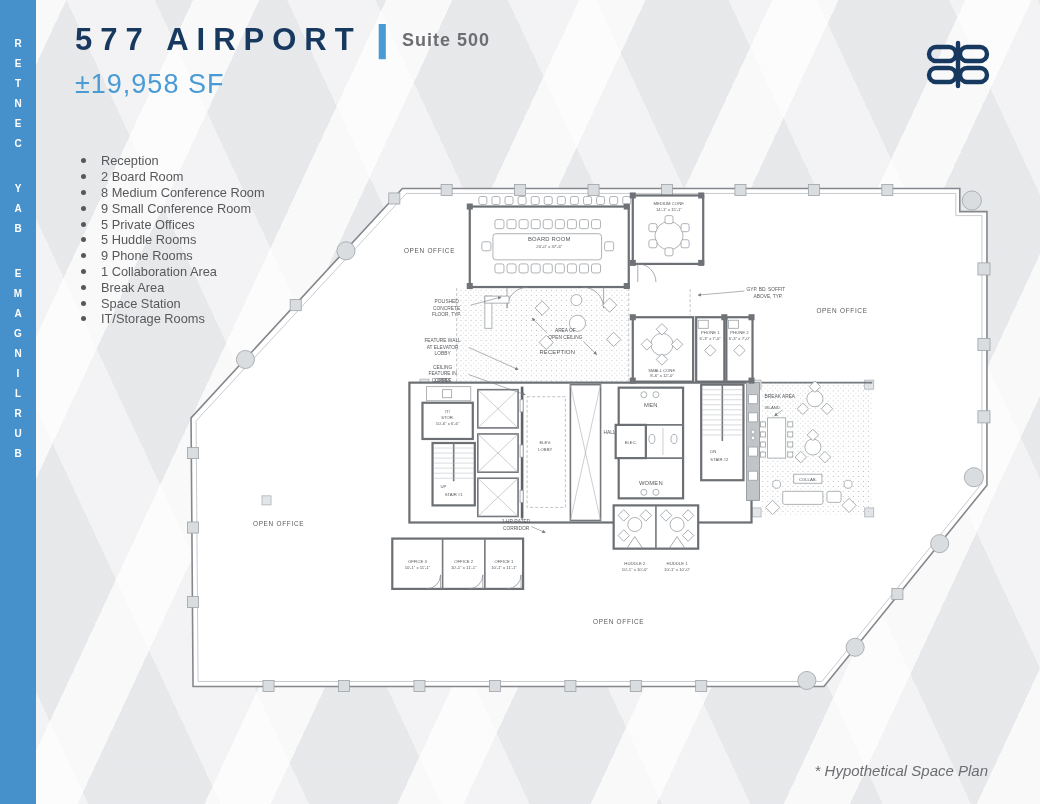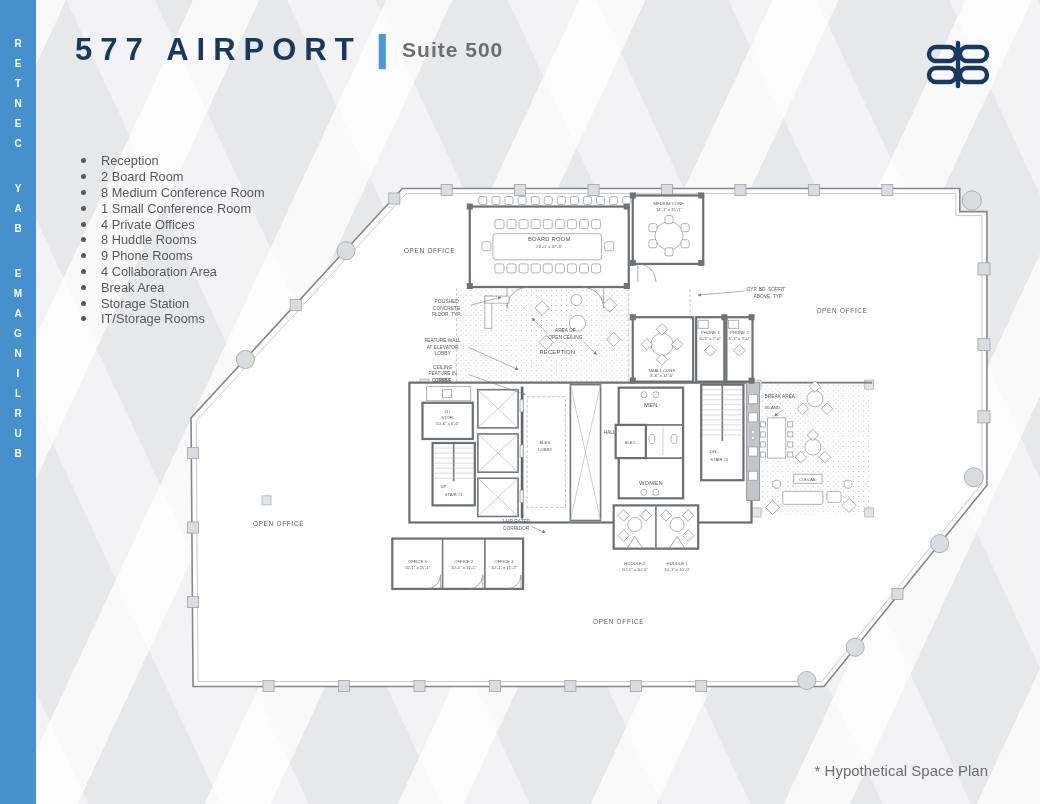--- a/index.html
+++ b/index.html
@@ -5,25 +5,25 @@
   html,body{margin:0;padding:0;background:#cfd2d5;}
   .page{position:relative;width:1040px;height:804px;background:#e9eaec;overflow:hidden;
         font-family:"Liberation Sans",sans-serif;}
   .stripes{position:absolute;inset:0;pointer-events:none;background:
     repeating-linear-gradient(115deg, rgba(255,255,255,.75) 0 60px, rgba(255,255,255,0) 60px 175px),
     repeating-linear-gradient(65deg, rgba(255,255,255,.45) 0 80px, rgba(228,230,233,.4) 80px 200px);}
   .sidebar{position:absolute;left:0;top:0;width:36px;height:804px;background:#4690cb;
     display:flex;justify-content:center;box-sizing:border-box;padding-top:38px;}
   .vtext{writing-mode:vertical-rl;text-orientation:upright;color:#ffffff;font-size:10px;
     font-weight:700;letter-spacing:9px;word-spacing:5px;}
-  .header{position:absolute;left:75px;top:32px;}
+  .header{position:absolute;left:75px;top:22px;}
   .title-row{display:flex;align-items:center;gap:15px;}
   .title-row h1{margin:0;font-size:31px;font-weight:600;letter-spacing:8px;color:#17395f;}
   .divider{color:#4a9bd5;font-size:37px;font-weight:700;line-height:1;transform:scaleX(1.5);margin-top:-4px;}
-  .suite{font-size:21px;font-weight:700;color:#6d6e71;letter-spacing:1px;}
+  .suite{font-size:18px;font-weight:700;color:#6d6e71;letter-spacing:1px;}
   .sf{margin-top:11px;font-size:27px;font-weight:500;color:#4a9bd5;letter-spacing:1px;}
   .logo{position:absolute;left:925px;top:40px;width:66px;height:50px;}
   .features{position:absolute;left:78px;top:153px;margin:0;padding:0;list-style:none;}
   .features li{display:flex;align-items:center;gap:15px;height:15.8px;font-size:12.8px;color:#57585a;}
   .dot{width:5px;height:5px;border-radius:50%;background:#57585a;flex:none;margin-left:3px;}
   .plan{position:absolute;left:183px;top:183px;width:810px;height:519px;}
   .plan text{font-family:"Liberation Sans",sans-serif;fill:#55585c;}
   .rn{font-size:5.8px;letter-spacing:.2px;}
   .rd{font-size:4.2px;fill:#6b6e72;}
   .oo{font-size:6.4px;letter-spacing:.7px;fill:#5a5d61;}
@@ -33,38 +33,39 @@
   .W{stroke:#6c7074;stroke-width:2.2;fill:#ffffff;}
   .f{stroke:#9ba0a4;stroke-width:.8;fill:#ffffff;}
   .c{fill:#dadde0;stroke:#9fa3a7;stroke-width:.8;}
   .ci{fill:#e3e6e8;stroke:#a6aaae;stroke-width:.7;}
   .x{stroke:#aaadb1;stroke-width:.6;}
   .d{stroke:#a6aaae;stroke-width:.7;fill:none;stroke-dasharray:3 2;}
   .dr{stroke:#84888c;stroke-width:.7;fill:none;}
   .ld{stroke:#7c8084;stroke-width:.6;fill:none;marker-end:url(#ah);}
   .tr{stroke:#b3b6ba;stroke-width:.5;}
   .post{fill:#6f7377;}
-  .footnote{position:absolute;right:52px;top:762px;font-size:15px;color:#6d6e71;}
+  .footnote{position:absolute;right:52px;top:762px;font-style:italic;font-size:15px;color:#6d6e71;}
 </style>
 </head>
 <body>
 
 <div class="page">
   <div class="stripes"></div>
 
   <div class="sidebar">
     <span class="vtext">RETNEC YAB EMAGNILRUB</span>
   </div>
 
   <div class="header">
     <div class="title-row">
       <h1>577 AIRPORT</h1>
       <span class="divider">|</span>
       <span class="suite">Suite 500</span>
     </div>
+    <div class="sf">±19,958 SF</div>
   </div>
 
   <svg class="logo" viewBox="0 0 66 50">
     <g fill="none" stroke="#17395f" stroke-width="4.4" stroke-linecap="round">
       <rect x="4" y="7" width="27" height="14" rx="7"></rect>
       <rect x="35" y="7" width="27" height="14" rx="7"></rect>
       <rect x="4" y="28" width="27" height="14" rx="7"></rect>
       <rect x="35" y="28" width="27" height="14" rx="7"></rect>
       <line x1="33" y1="3" x2="33" y2="46"></line>
     </g>
@@ -78,45 +79,45 @@
     <li>
         <span class="dot"></span>
         <span>2 Board Room</span>
       </li>
     <li>
         <span class="dot"></span>
         <span>8 Medium Conference Room</span>
       </li>
     <li>
         <span class="dot"></span>
-        <span>1 Small Conference Room</span>
-      </li>
-    <li>
-        <span class="dot"></span>
-        <span>4 Private Offices</span>
-      </li>
-    <li>
-        <span class="dot"></span>
-        <span>8 Huddle Rooms</span>
+        <span>9 Small Conference Room</span>
+      </li>
+    <li>
+        <span class="dot"></span>
+        <span>5 Private Offices</span>
+      </li>
+    <li>
+        <span class="dot"></span>
+        <span>5 Huddle Rooms</span>
       </li>
     <li>
         <span class="dot"></span>
         <span>9 Phone Rooms</span>
       </li>
     <li>
         <span class="dot"></span>
-        <span>4 Collaboration Area</span>
+        <span>1 Collaboration Area</span>
       </li>
     <li>
         <span class="dot"></span>
         <span>Break Area</span>
       </li>
     <li>
         <span class="dot"></span>
-        <span>Storage Station</span>
+        <span>Space Station</span>
       </li>
     <li>
         <span class="dot"></span>
         <span>IT/Storage Rooms</span>
       </li>
   </ul>
 
   <svg class="plan" viewBox="0 0 805 515">
     <defs>
       <pattern id="stp" width="5" height="5" patternUnits="userSpaceOnUse">

